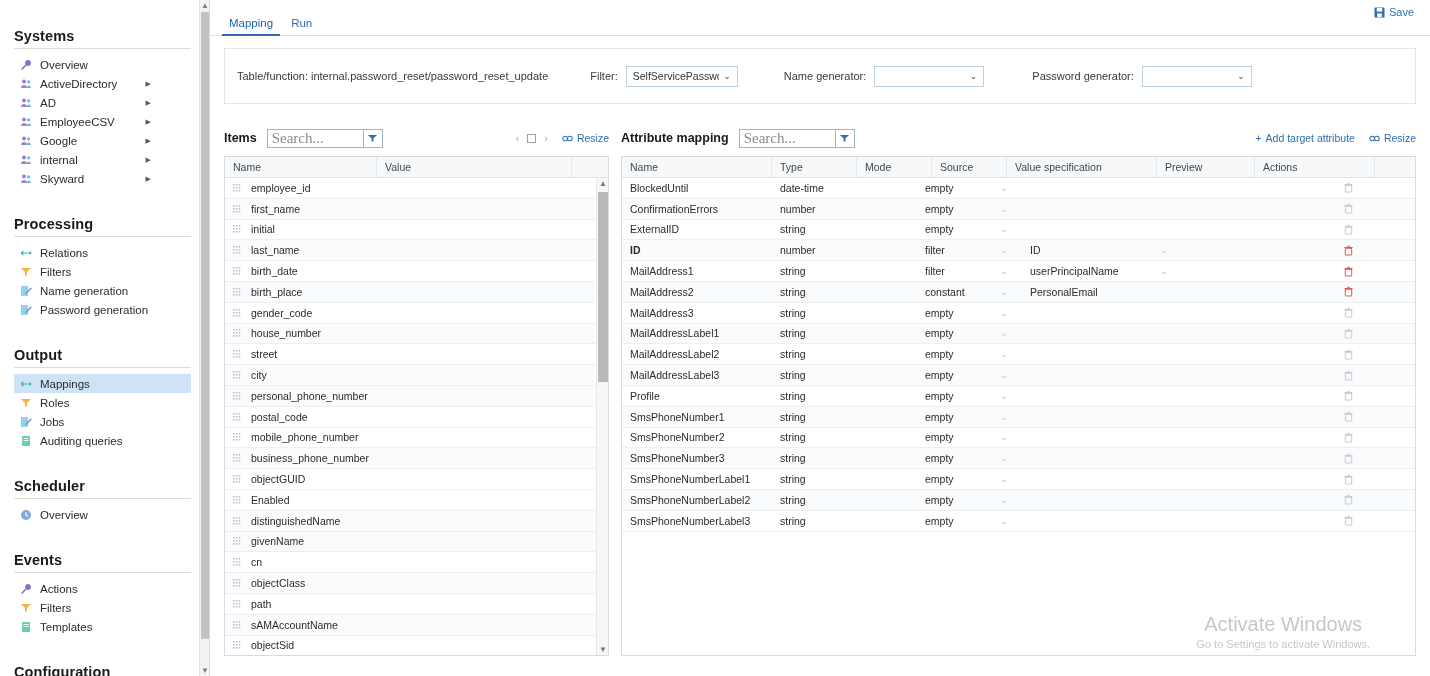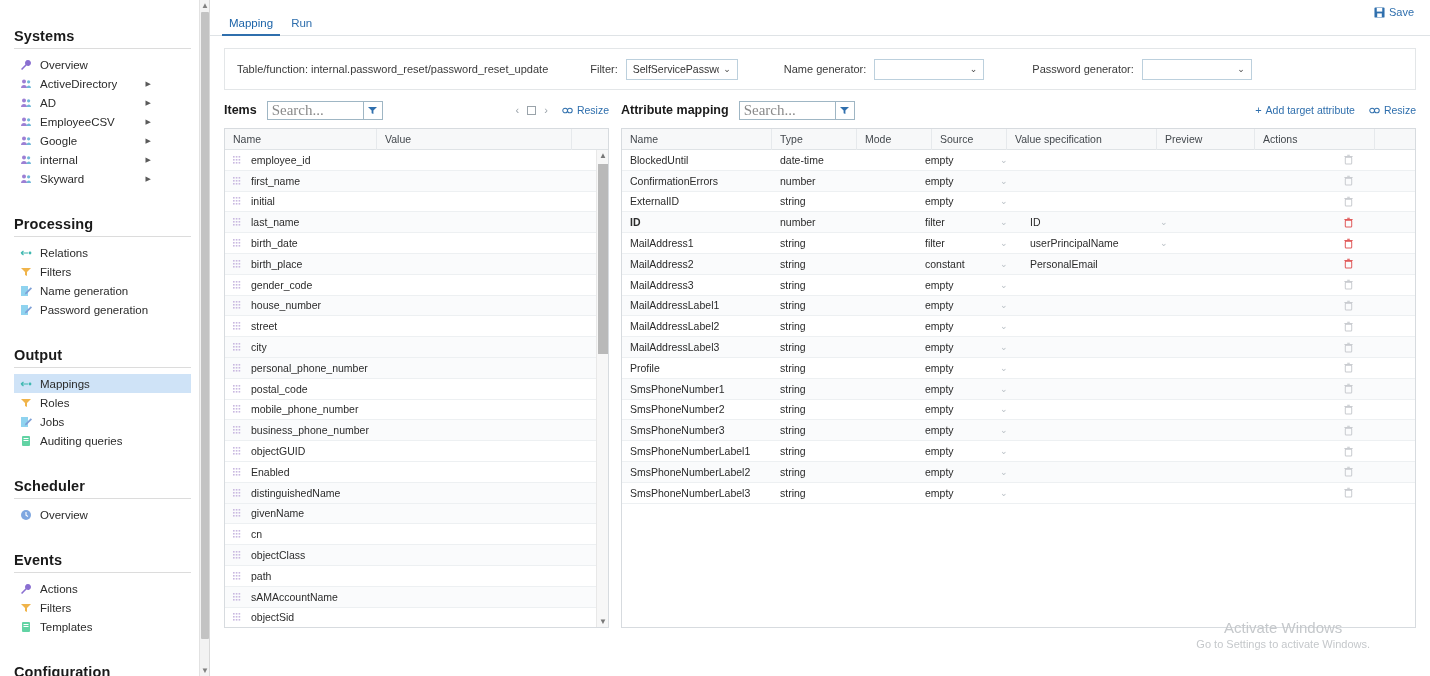--- a/index.html
+++ b/index.html
@@ -73,40 +73,40 @@
     content: ""; position: absolute; left: 2px; right: 2px; bottom: -1px;
     height: 2px; background: #2f6fad;
   }
   .save-btn {
     position: absolute; right: 16px; top: 6px;
     display: flex; align-items: center; gap: 4px;
     font-size: 11px; color: #2f6fad; cursor: default;
   }
 
   .toolbar {
-    margin: 12px 14px 0 14px; height: 42px;
+    margin: 12px 14px 0 14px; height: 56px;
     border: 1px solid #e3e6e8; background: #fff;
     display: flex; align-items: center; padding: 0 12px;
     font-size: 11px; color: #3a3a3a;
   }
   .toolbar .tf { margin-right: 42px; }
   .toolbar .lab { margin-right: 8px; color: #3a3a3a; }
   .select {
     height: 21px; border: 1px solid #bcd0dd; background: #fff;
     font-size: 10.5px; color: #333; display: flex; align-items: center;
     justify-content: space-between; padding: 0 6px; cursor: default;
   }
   .select .cv { overflow: hidden; white-space: nowrap; }
   .select .chev { font-size: 9px; color: #4a4a4a; margin-left: 4px; }
   .sel-filter { width: 112px; margin-right: 46px; }
   .sel-name { width: 110px; margin-right: 48px; }
   .sel-pass { width: 110px; }
 
   
-  .panels { display: flex; padding: 0 14px; margin-top: 8px; gap: 12px; }
+  .panels { display: flex; padding: 0 14px; margin-top: 22px; gap: 12px; }
   .panel-items { width: 385px; }
   .panel-attrs { flex: 1; }
 
   .panel-head {
     display: flex; align-items: center; height: 24px; position: relative;
     margin-bottom: 6px;
   }
   .panel-title { font-size: 12.5px; font-weight: 700; color: #1a1a1a; margin-right: 10px; }
   .searchbox { display: flex; height: 19px; }
   .searchbox input {
@@ -179,21 +179,21 @@
   .hd-actions { flex: 0 0 120px; }
   .hd-end { flex: 0 0 40px; }
   .bold-name { font-weight: 700; }
   .chev-sm { font-size: 9px; color: #b9c0c6; }
   .trash { width: 11px; height: 11px; }
 
   .watermark {
     position: absolute; right: 60px; bottom: 26px; text-align: center;
     color: #c5c8cb; pointer-events: none;
   }
-  .wm1 { font-size: 15px; text-align: center; }
+  .wm1 { font-size: 20px; text-align: center; }
   .wm2 { font-size: 11px; margin-top: 2px; }
 </style>
 </head>
 <body>
 
 <div id="app">
 
   <div class="sidebar">
     <div id="sidebar-sections">
         <div class="sec-title">Systems</div>

